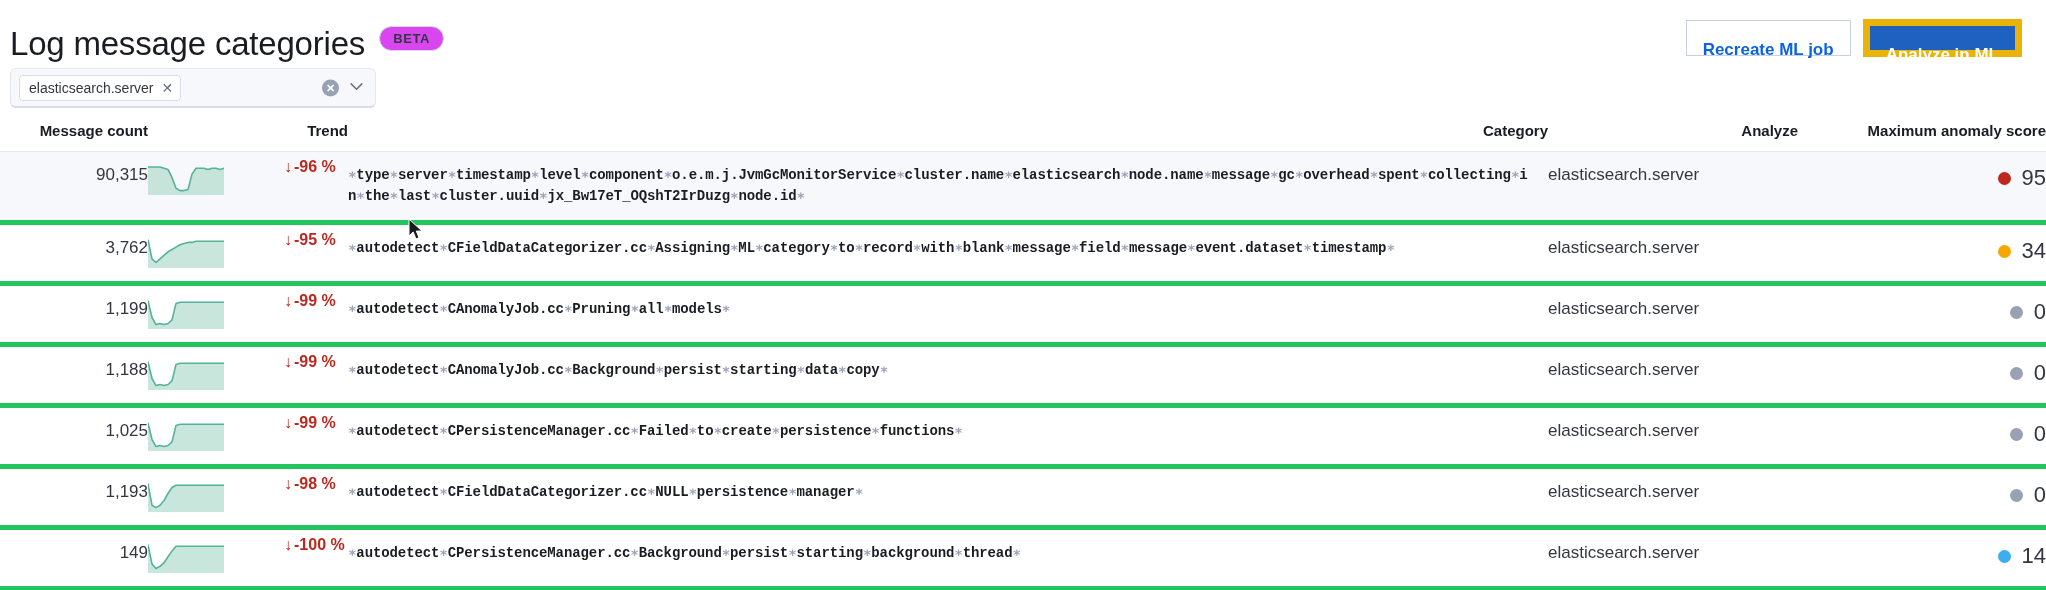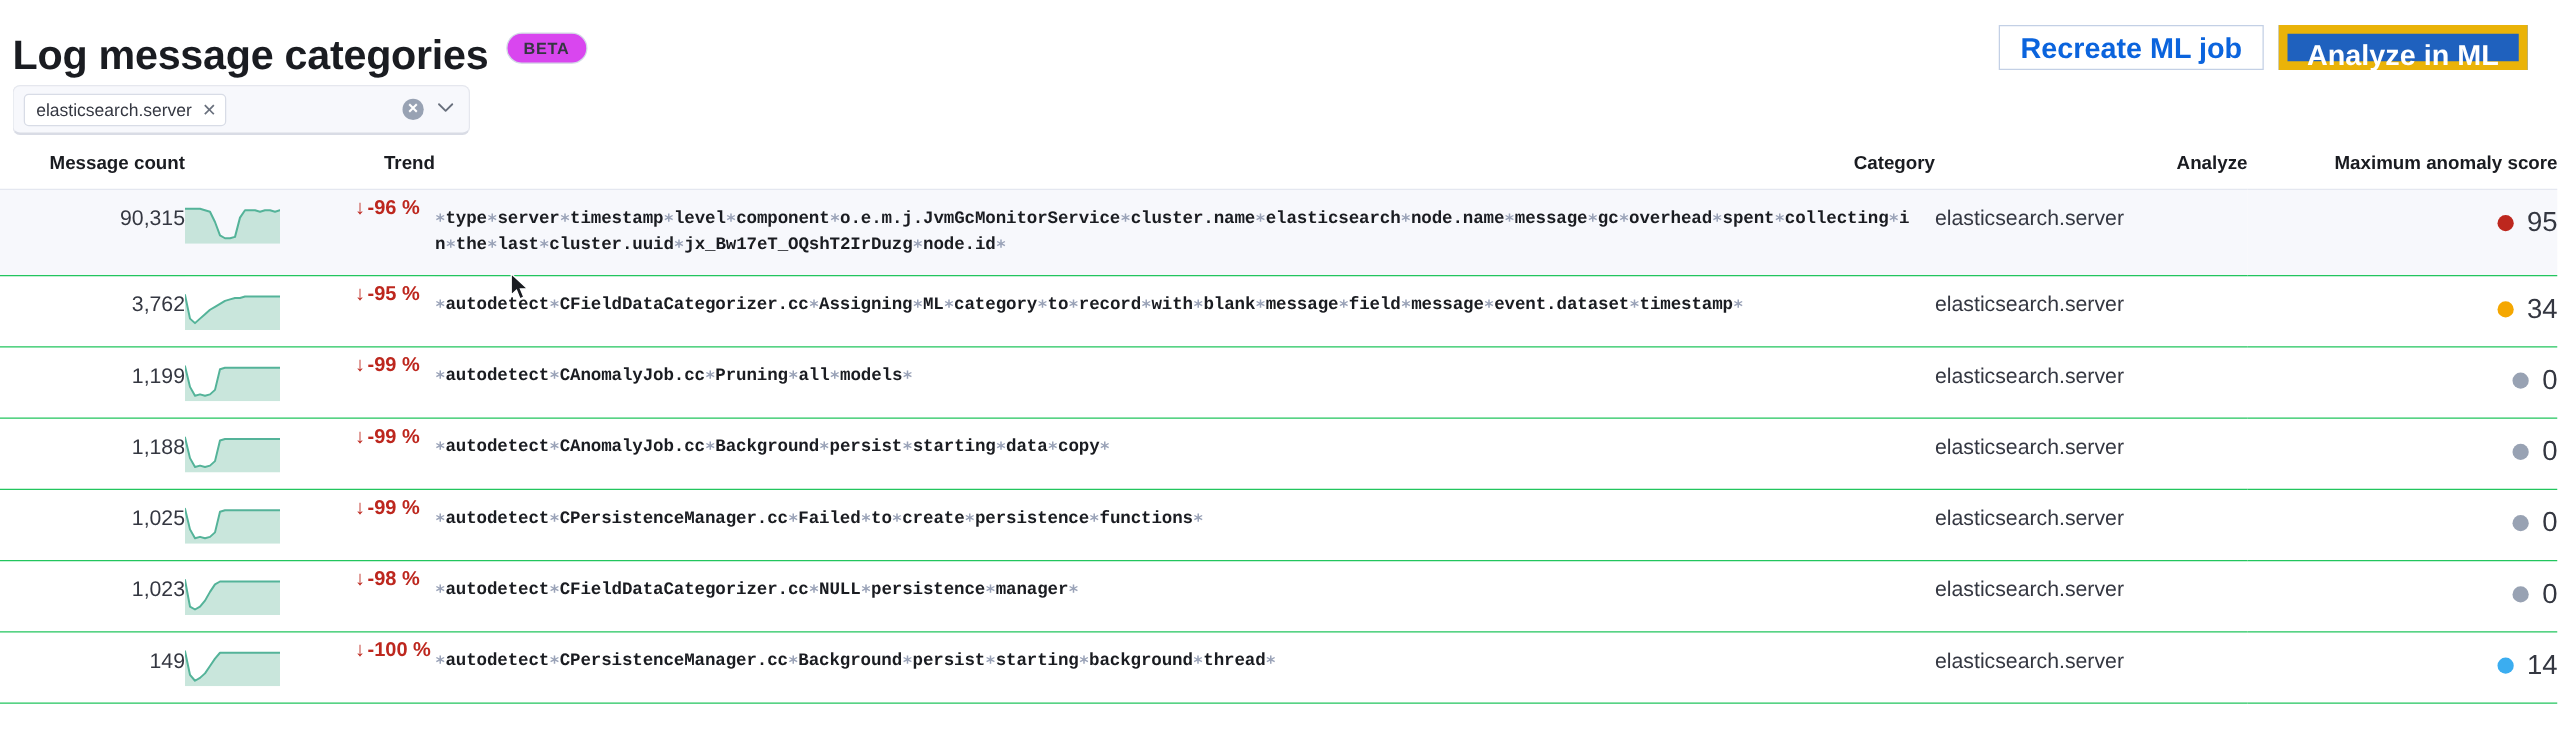--- a/index.html
+++ b/index.html
@@ -18,21 +18,21 @@
   
   .header {
     display: flex;
     align-items: center;
     padding: 14px 24px 0 10px;
     height: 62px;
   }
   .title-wrap { display: flex; align-items: center; gap: 14px; }
   .page-title {
     font-size: 33px;
-    font-weight: 700;
+    font-weight: 400;
     color: #1a1c21;
     letter-spacing: -0.2px;
     line-height: 1;
     white-space: nowrap;
     margin-top: 10px;
   }
   .beta-badge {
     display: inline-flex;
     align-items: center;
     justify-content: center;
@@ -43,23 +43,23 @@
     font-size: 13px;
     font-weight: 700;
     letter-spacing: 0.6px;
     color: #343741;
     background: #d946ef;
   }
   .header-spacer { flex: 1 1 auto; }
   .header-actions { display: flex; align-items: center; gap: 12px; }
   .btn {
     height: 36px;
-    padding: 0 16px;
+    padding: 12px 16px;
     border-radius: 0;
-    font-size: 23px;
+    font-size: 17px;
     font-weight: 600;
     line-height: 34px;
     cursor: pointer;
     white-space: nowrap;
   }
   .btn-secondary {
     background: #ffffff;
     border: 1px solid #c3d0e5;
     color: #0b64dd;
   }
@@ -139,21 +139,21 @@
     text-align: right;
     padding: 0 0 12px 0;
     vertical-align: bottom;
     border-bottom: 1px solid #e4e7f0;
   }
   table.cats td {
     font-size: 17px;
     color: #343741;
     padding: 13px 0;
     vertical-align: top;
-    border-bottom: 1px solid #22c55e;
+    border-bottom: 5px solid #22c55e;
   }
   tr.row-highlight td { background: #f7f8fc; }
 
   .col-count   { width: 148px; }
   .col-trend   { width: 200px; }
   .col-cat     { width: 1200px; }
   .col-ds      { width: 250px; }
   .col-score   { width: 248px; }
 
   th.count-h, td.count-c { text-align: right; padding-right: 38px; }
@@ -316,21 +316,21 @@
           <td>
             <div class="cat-text"><span class="sep">∗</span>autodetect<span class="sep">∗</span>CPersistenceManager.cc<span class="sep">∗</span>Failed<span class="sep">∗</span>to<span class="sep">∗</span>create<span class="sep">∗</span>persistence<span class="sep">∗</span>functions<span class="sep">∗</span></div>
           </td>
           <td class="ds-cell">elasticsearch.server</td>
           <td class="score-c"><span class="score-wrap">
               <span class="dot" style="background:#98a2b3"></span>
               <span class="score-val">0</span>
             </span></td>
         </tr>
         <tr>
-          <td class="count-c">1,023</td>
+          <td class="count-c">1,193</td>
           <td class="trend-cell"><span><svg class="spark" width="76" height="30" viewBox="0 0 76 30" aria-hidden="true">
                 <path d="M 0.0 2.0 L 4.0 23.3 L 8.0 25.6 L 12.0 23.3 L 16.0 18.5 L 20.0 11.5 L 24.0 5.5 L 28.0 3.2 L 32.0 3.2 L 36.0 3.2 L 40.0 3.2 L 44.0 3.2 L 48.0 3.2 L 52.0 3.2 L 56.0 3.2 L 60.0 3.2 L 64.0 3.2 L 68.0 3.2 L 72.0 3.2 L 76.0 3.2 L 76 30 L 0 30 Z" fill="#b7ded0" opacity="0.75"></path>
                 <path d="M 0.0 2.0 L 4.0 23.3 L 8.0 25.6 L 12.0 23.3 L 16.0 18.5 L 20.0 11.5 L 24.0 5.5 L 28.0 3.2 L 32.0 3.2 L 36.0 3.2 L 40.0 3.2 L 44.0 3.2 L 48.0 3.2 L 52.0 3.2 L 56.0 3.2 L 60.0 3.2 L 64.0 3.2 L 68.0 3.2 L 72.0 3.2 L 76.0 3.2" fill="none" stroke="#54b399" stroke-width="1.6" stroke-linejoin="round" stroke-linecap="round"></path>
               </svg></span><span class="delta"><span class="arrow">↓</span>-98 %</span></td>
           <td>
             <div class="cat-text"><span class="sep">∗</span>autodetect<span class="sep">∗</span>CFieldDataCategorizer.cc<span class="sep">∗</span>NULL<span class="sep">∗</span>persistence<span class="sep">∗</span>manager<span class="sep">∗</span></div>
           </td>
           <td class="ds-cell">elasticsearch.server</td>
           <td class="score-c"><span class="score-wrap">
               <span class="dot" style="background:#98a2b3"></span>

